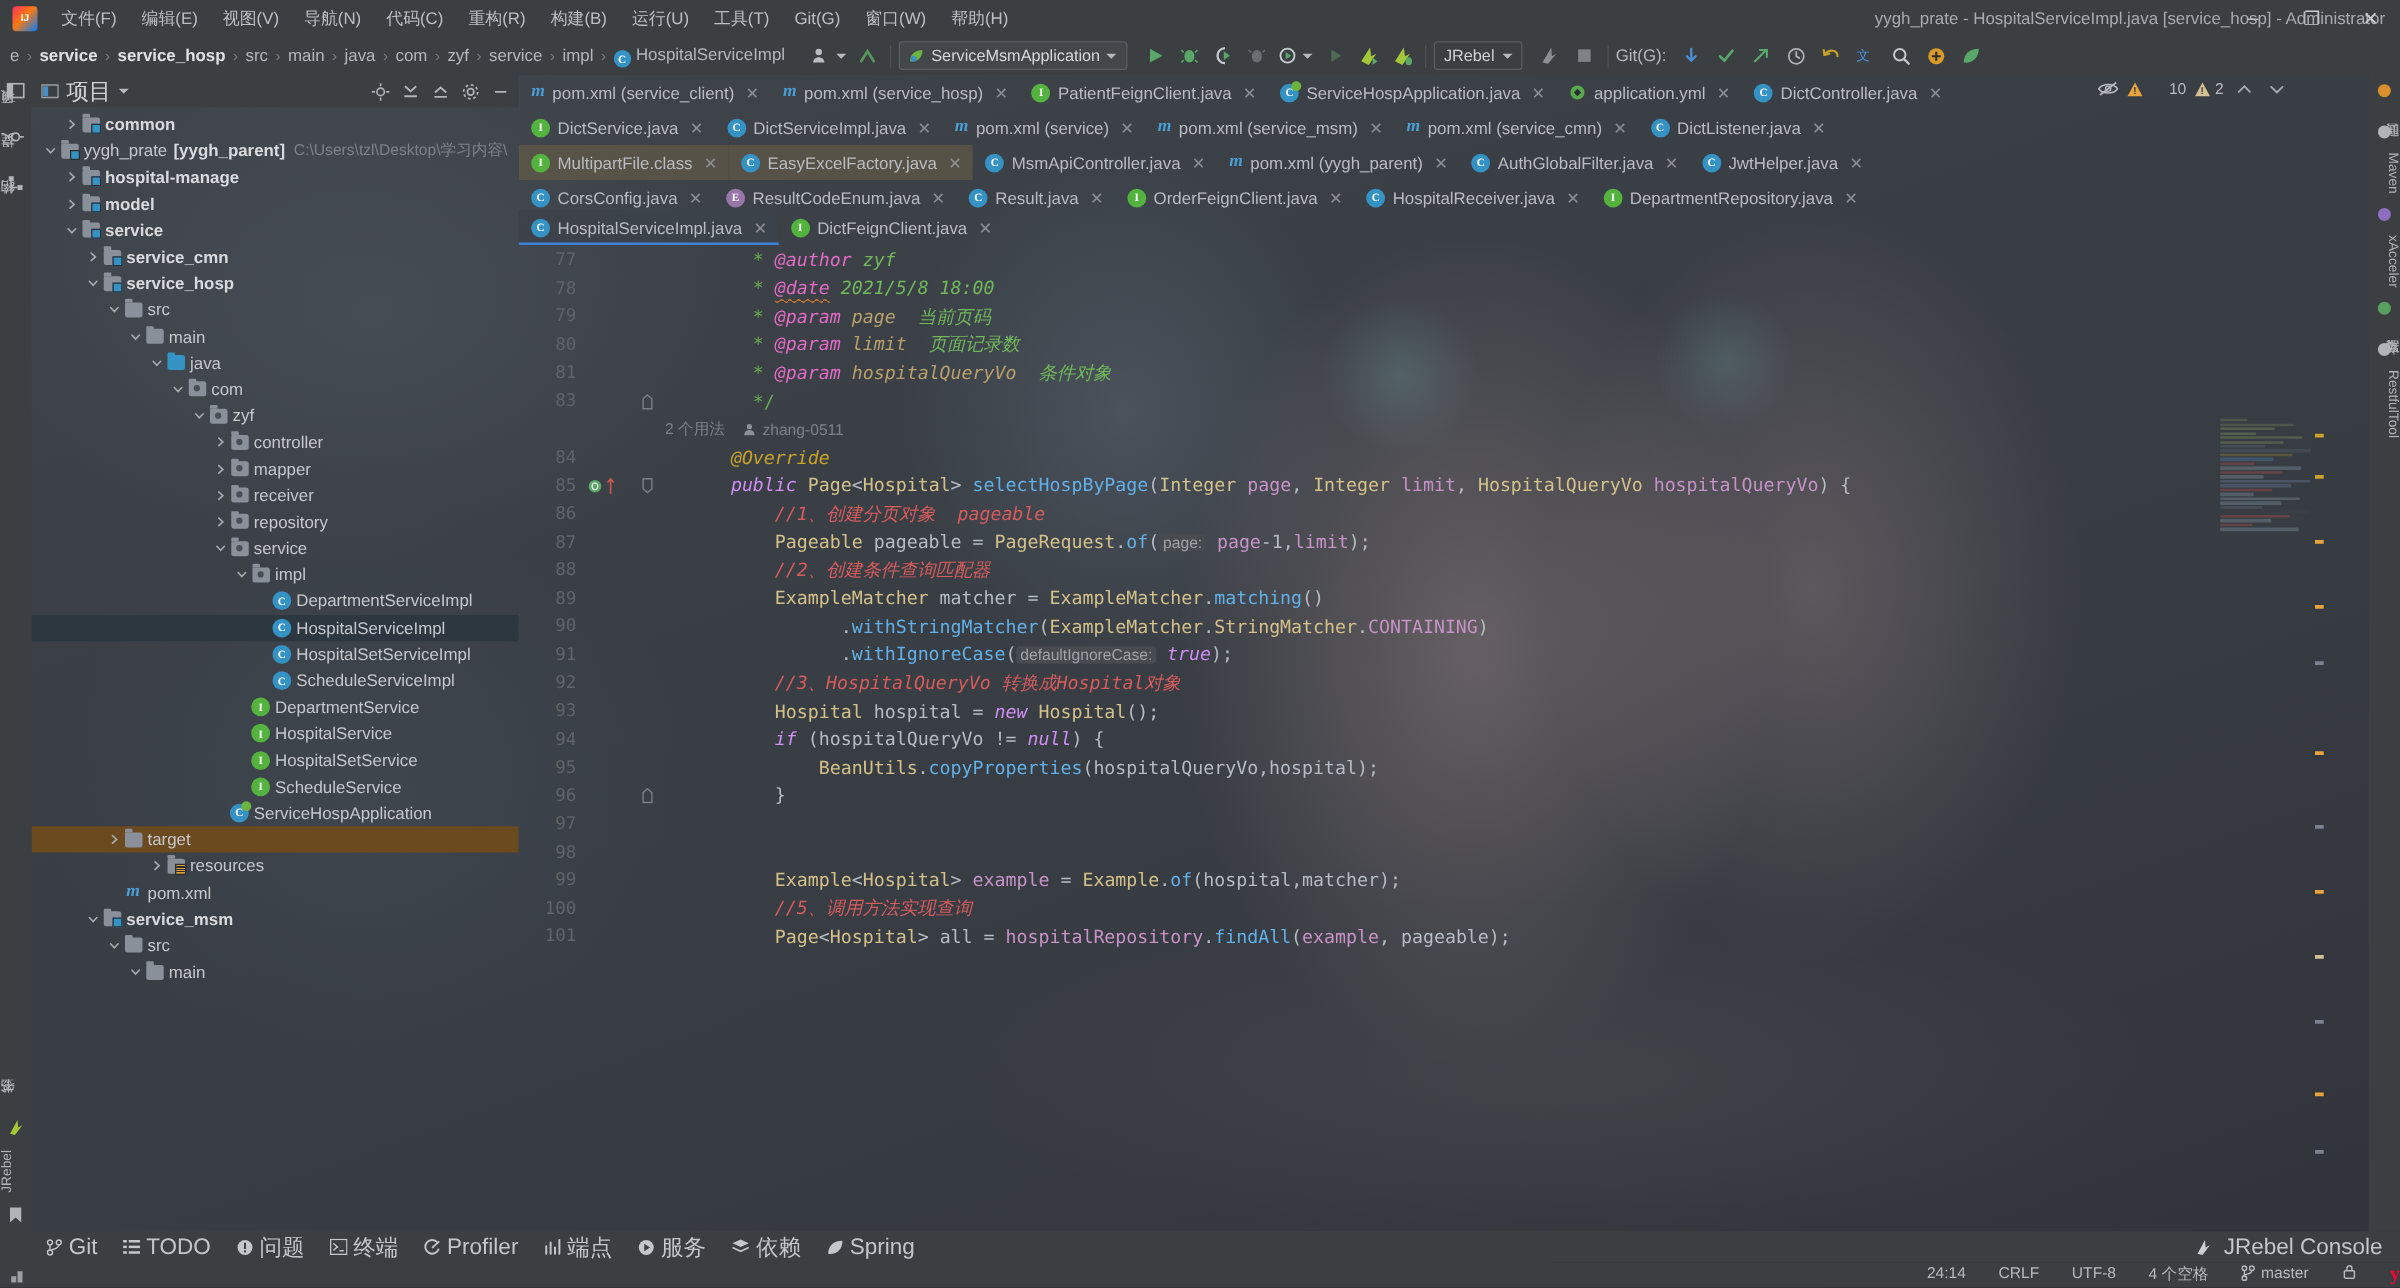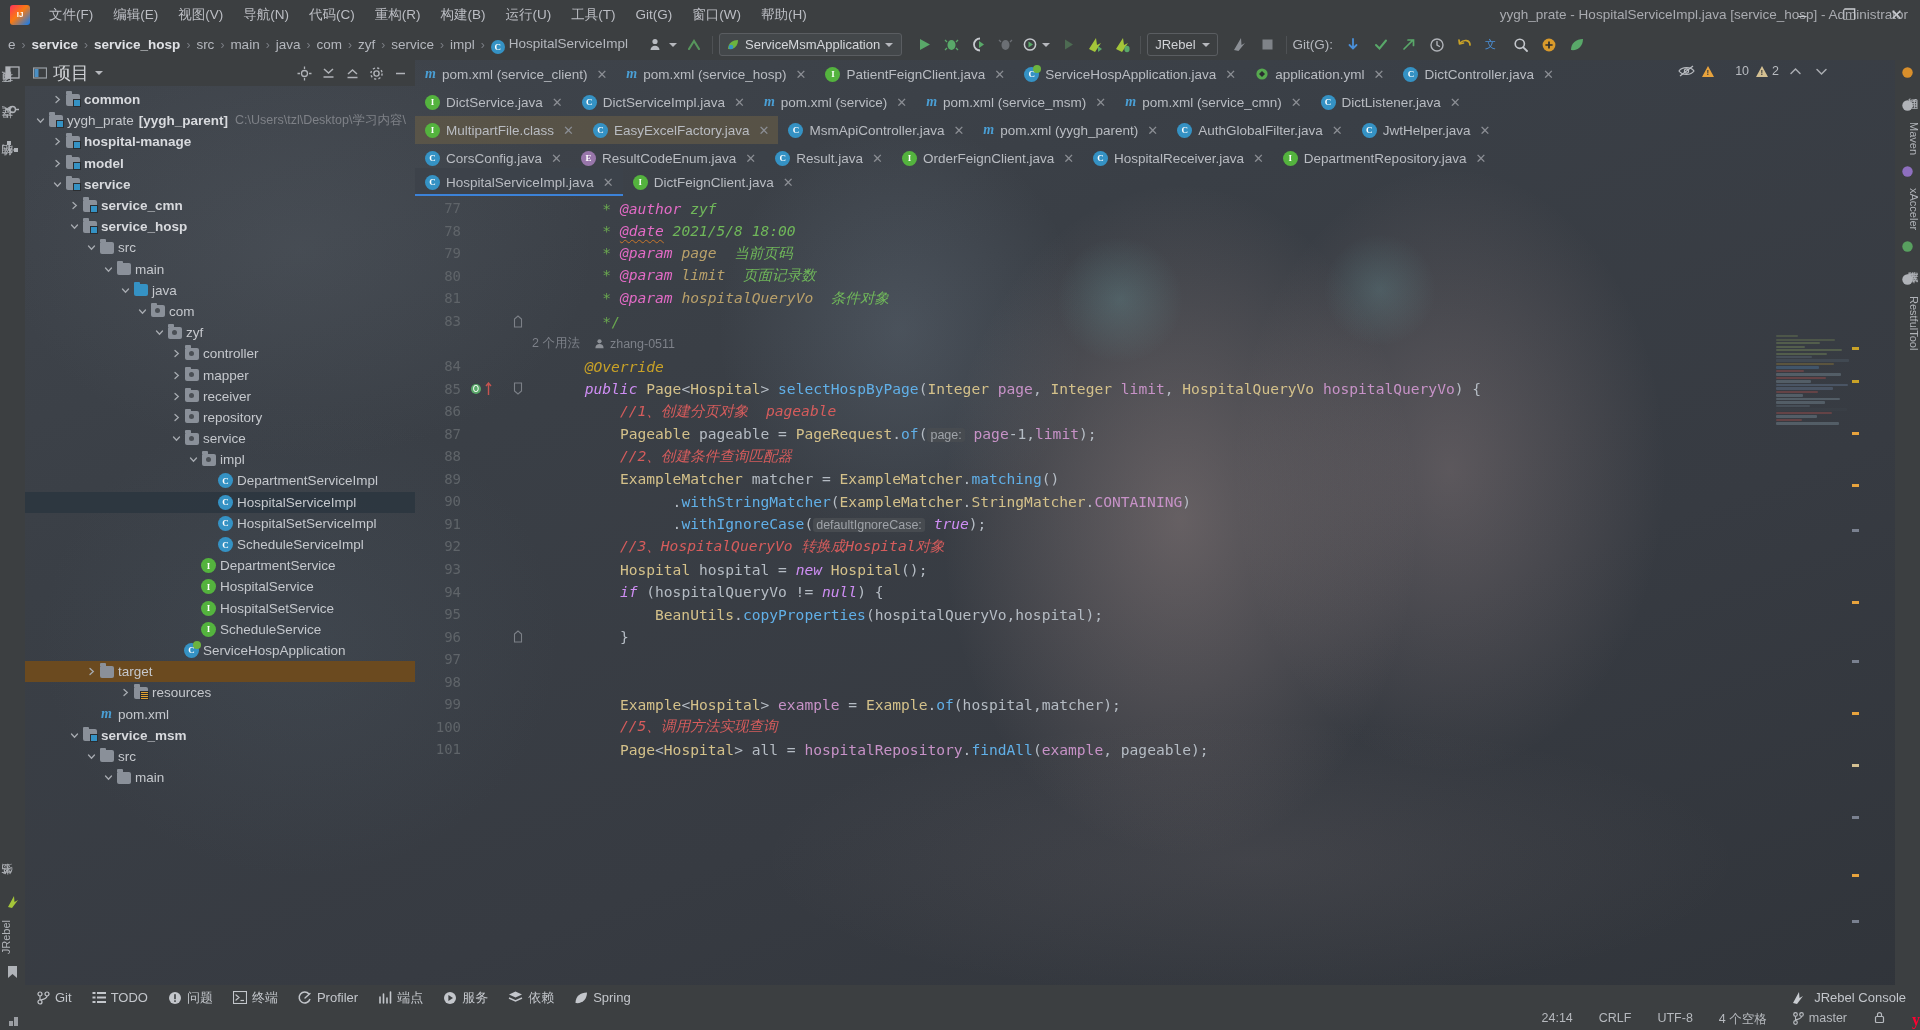--- a/index.html
+++ b/index.html
@@ -155,21 +155,21 @@
   .warn-tri.tan { border-bottom-color:#d4c092; }
   .warn-tri::after { content:"!"; position:absolute; left:-1.6px; top:2px; font-size:8px; color:#3a3a3a; font-weight:bold; font-family:"Liberation Sans",sans-serif;}
 
   
   .stripe { position:absolute; right:35px; top:137px; bottom:0; width:10px; }
   .minimap { position:absolute; right:45px; top:137px; bottom:0; width:78px; opacity:0.55; }
   .mm-line { height:2.4px; margin:1.1px 0 1.1px 4px; border-radius:1px; }
 
   
   .bottombar { position:absolute; left:0; right:0; bottom:20px; height:25px; background:#3c3f41; display:flex; align-items:center; z-index:40; }
-  .bb-item { display:flex; align-items:center; gap:5px; padding:2px 9px; font-size:13px; color:#c3c6cb; border-radius:3px; }
+  .bb-item { display:flex; align-items:center; gap:5px; padding:2px 9px; font-size:18px; color:#c3c6cb; border-radius:3px; }
   .statusbar { position:absolute; left:0; right:0; bottom:0; height:20px; background:#3c3f41; display:flex; align-items:center; z-index:41; font-size:12.5px; color:#b6b9be; }
   .sb-right { margin-left:auto; display:flex; align-items:flex-start; gap:26px; }
 
   svg { display:block; }
 </style>
 </head>
 <body>
 
 <div class="app">
   <div class="wallpaper"></div>

